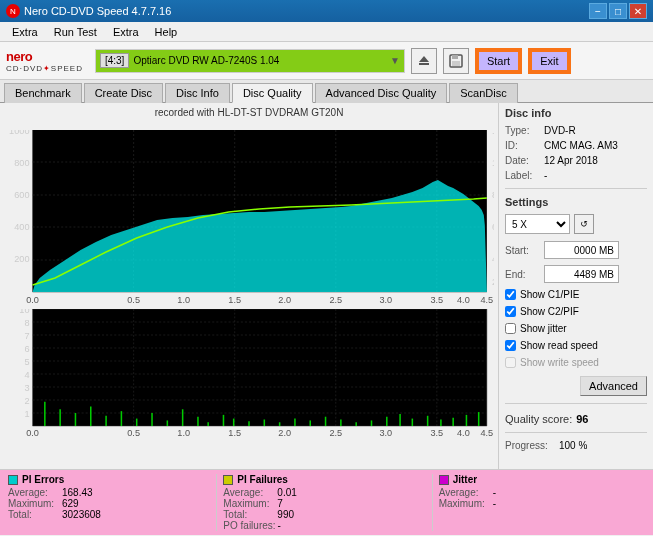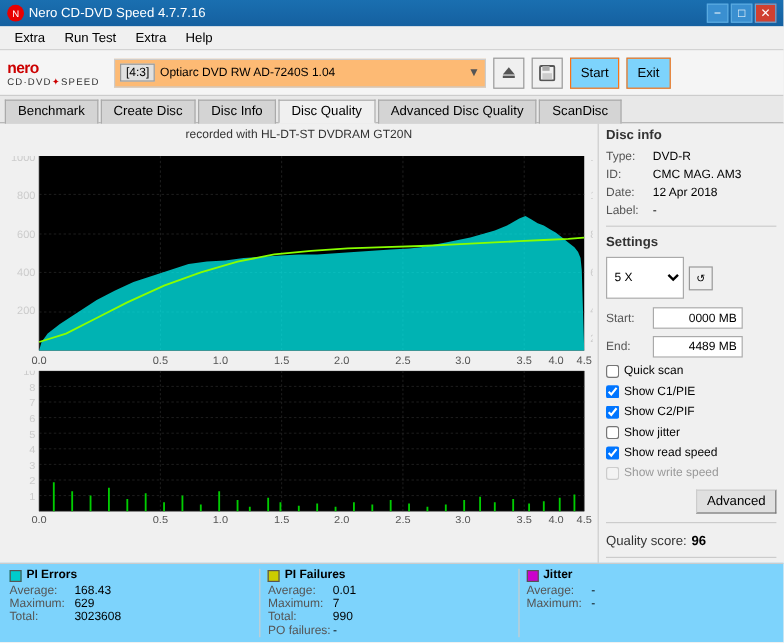--- a/index.html
+++ b/index.html
@@ -48,27 +48,27 @@
       border-bottom: 1px solid #ccc;
     }
     .nero-logo {
       display: flex; flex-direction: column; align-items: flex-start;
       margin-right: 6px;
     }
     .nero-logo-top { font-size: 13px; font-weight: bold; color: #cc0000; letter-spacing: -0.5px; }
     .nero-logo-bottom { font-size: 8px; color: #333; letter-spacing: 1px; }
     .drive-selector {
       display: flex; align-items: center; gap: 4px;
-      border: 1px solid #ccc; background: #fdba74; padding: 2px 4px; height: 24px;
+      border: 1px solid #ccc; background: #84cc16; padding: 2px 4px; height: 24px;
     }
     .drive-badge { background: #e0e0e0; border: 1px solid #999; padding: 1px 4px; font-size: 10px; }
     .drive-name { font-size: 10px; flex: 1; min-width: 160px; }
     .drive-arrow { font-size: 10px; color: #555; }
     .toolbar-btn {
-      height: 26px; padding: 2px 8px; border: 1px solid #f97316; background: #7dd3fc;
+      height: 26px; padding: 2px 8px; border: 4px solid #f97316; background: #c4b5fd;
       cursor: pointer; font-size: 11px; display: flex; align-items: center; justify-content: center;
     }
     .toolbar-icon-btn {
       width: 26px; height: 26px; border: 1px solid #999; background: #f0f0f0;
       display: flex; align-items: center; justify-content: center; cursor: pointer; font-size: 14px;
     }
 
     
     .tabs {
       display: flex; background: #e8e8e8; border-bottom: 1px solid #999;
@@ -124,21 +124,21 @@
       display: flex; gap: 4px; font-size: 10px;
     }
     .info-label { color: #555; min-width: 35px; }
     .info-value { color: #000; }
     .divider { border-top: 1px solid #ccc; margin: 3px 0; }
     .settings-row {
       display: flex; align-items: center; gap: 4px; margin-bottom: 3px;
     }
     .speed-select {
       border: 1px solid #aaa; background: white; font-size: 10px;
-      padding: 1px 2px; height: 35px; width: 65px;
+      padding: 1px 2px; height: 20px; width: 65px;
     }
     .small-btn {
       width: 20px; height: 20px; border: 1px solid #999; background: #f0f0f0;
       font-size: 9px; display: flex; align-items: center; justify-content: center;
       cursor: pointer;
     }
     .input-field {
       border: 1px solid #aaa; background: white; font-size: 10px;
       padding: 1px 4px; height: 18px; width: 75px; text-align: right;
     }
@@ -160,21 +160,21 @@
     .quality-label { color: #333; }
     .quality-value { font-weight: bold; color: #000; }
     .progress-row {
       display: flex; align-items: center; gap: 4px; font-size: 10px;
     }
     .prog-label { min-width: 50px; color: #555; }
     .prog-value { color: #000; }
 
     
     .stats-area {
-      background: #7dd3fc;
+      background: #f9a8d4;
       border-top: 1px solid #ccc;
       padding: 4px 6px;
       display: flex;
       gap: 0;
       font-size: 10px;
     }
     .stat-group {
       flex: 1;
       border-right: 1px solid #ccc;
       padding: 0 6px;
@@ -414,24 +414,20 @@
       </div>
       <div class="field-row">
         <span class="field-label">Start:</span>
         <input class="input-field" type="text" value="0000 MB" readonly="" style="">
       </div>
       <div class="field-row">
         <span class="field-label">End:</span>
         <input class="input-field" type="text" value="4489 MB" readonly="" style="">
       </div>
       <div class="checkbox-row">
-        <input type="checkbox" style="">
-        <span>Quick scan</span>
-      </div>
-      <div class="checkbox-row">
         <input type="checkbox" checked="" style="">
         <span>Show C1/PIE</span>
       </div>
       <div class="checkbox-row">
         <input type="checkbox" checked="" style="">
         <span>Show C2/PIF</span>
       </div>
       <div class="checkbox-row">
         <input type="checkbox" style="">
         <span>Show jitter</span>

